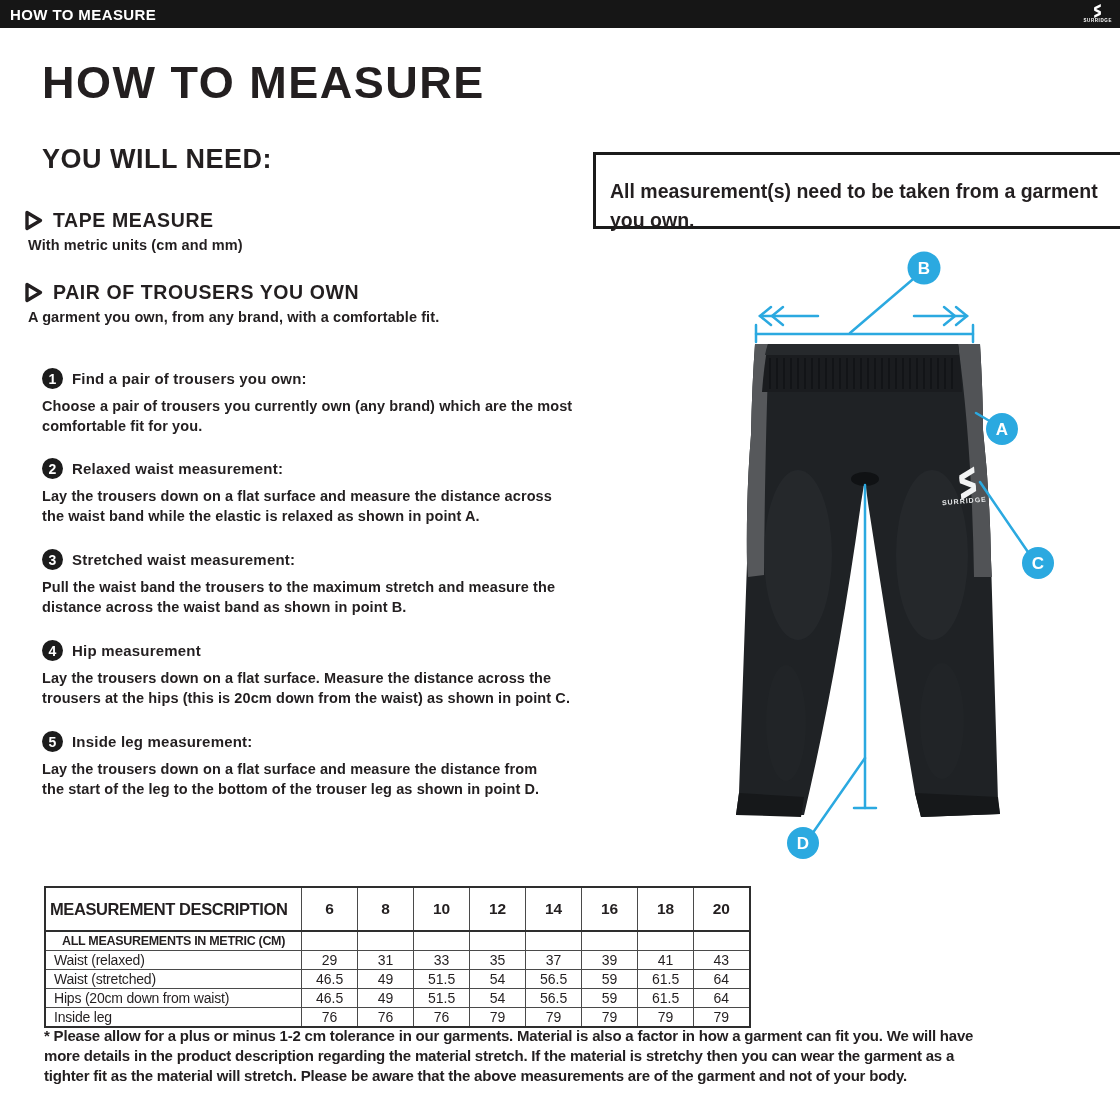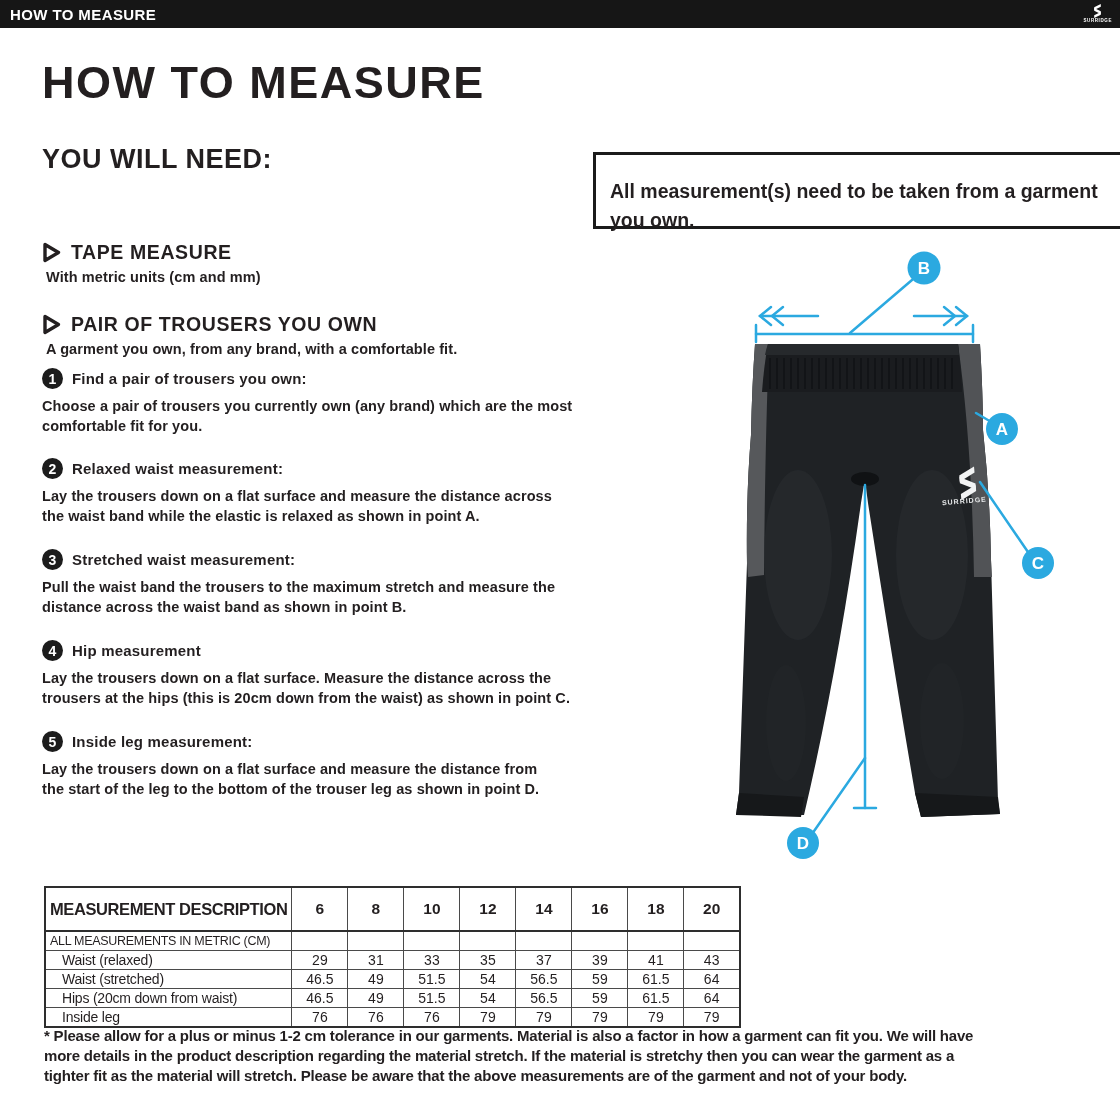--- a/index.html
+++ b/index.html
@@ -9,21 +9,21 @@
   .topbar{position:absolute;left:0;top:0;width:1120px;height:28px;background:#161616;
           display:flex;align-items:center;justify-content:space-between;box-sizing:border-box;
           padding:0 8px 0 10px;}
   .topbar-title{color:#fff;font-size:15px;font-weight:bold;letter-spacing:.4px;}
   .brand{display:flex;flex-direction:column;align-items:center;line-height:1;}
   .brand-word{color:#fff;font-size:4.5px;font-weight:bold;letter-spacing:.6px;margin-top:1px;}
   
   .h1{position:absolute;left:42px;top:60px;font-size:45px;font-weight:bold;letter-spacing:1.5px;line-height:1;}
   .h2{position:absolute;left:42px;top:146px;font-size:27px;font-weight:bold;letter-spacing:.5px;line-height:1;}
   
-  .need{position:absolute;left:42px;margin-top:32px;}
+  .need{position:absolute;left:24px;}
   .need-head{display:flex;align-items:center;gap:9px;}
   .need-title{font-size:19.5px;font-weight:bold;letter-spacing:.6px;}
   .need-desc{font-size:14.5px;font-weight:bold;margin-top:5px;margin-left:4px;letter-spacing:.1px;}
   
   .notebox{position:absolute;left:593px;top:152px;width:532px;height:77px;border:3px solid #1b1b1b;
            box-sizing:border-box;padding:22px 14px;font-size:19.5px;font-weight:bold;line-height:1.5;
            font-family:"Liberation Sans",sans-serif;}
   
   .step{position:absolute;left:42px;width:630px;}
   .step-head{display:flex;align-items:center;gap:9px;}
@@ -35,22 +35,22 @@
   .sizechart-head{position:absolute;left:42px;top:829px;display:flex;align-items:baseline;gap:10px;}
   .sizechart-title{font-size:37px;font-weight:bold;letter-spacing:.5px;line-height:1;}
   .sizechart-sub{font-size:15.5px;font-weight:bold;}
   table.chart{position:absolute;left:44px;top:886px;border-collapse:collapse;table-layout:fixed;
               font-family:"Liberation Sans",sans-serif;}
   table.chart td,table.chart th{border:1px solid #4a4a4a;box-sizing:border-box;overflow:hidden;white-space:nowrap;}
   table.chart{border:2px solid #2e2e2e;}
   th.desc{width:233px;text-align:left;font-size:16.5px;letter-spacing:-.4px;padding:4px 4px;height:44px;}
   th.size{width:56px;text-align:center;font-size:15.5px;height:32px;}
   tr.headrow th{border-bottom:2px solid #2e2e2e;}
-  td.metric{font-size:12.5px;font-weight:normal;letter-spacing:-.3px;padding:1px 4px;height:15px;}
-  td.lbl{font-size:14px;letter-spacing:-.2px;padding:1px 16px;height:19px;}
+  td.metric{font-size:12.5px;font-weight:bold;letter-spacing:-.3px;padding:1px 16px;height:15px;}
+  td.lbl{font-size:14px;letter-spacing:-.2px;padding:1px 8px;height:19px;}
   td.val{font-size:14px;text-align:center;height:19px;}
   
   .footnote{position:absolute;left:44px;top:1026px;width:1056px;font-size:15px;font-weight:bold;
             line-height:1.33;letter-spacing:-.2px;white-space:pre-line;}
   
   .figure{position:absolute;left:690px;top:245px;}
   .hidden-defs{position:absolute;width:0;height:0;overflow:hidden;}
 </style>
 </head>
 <body>

